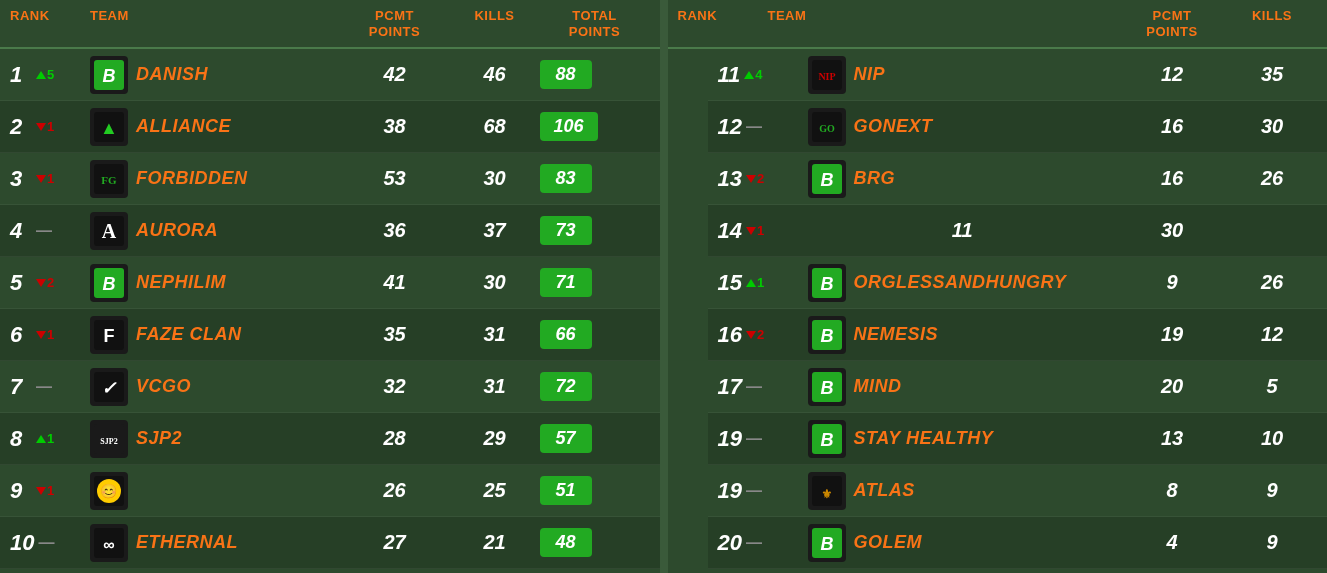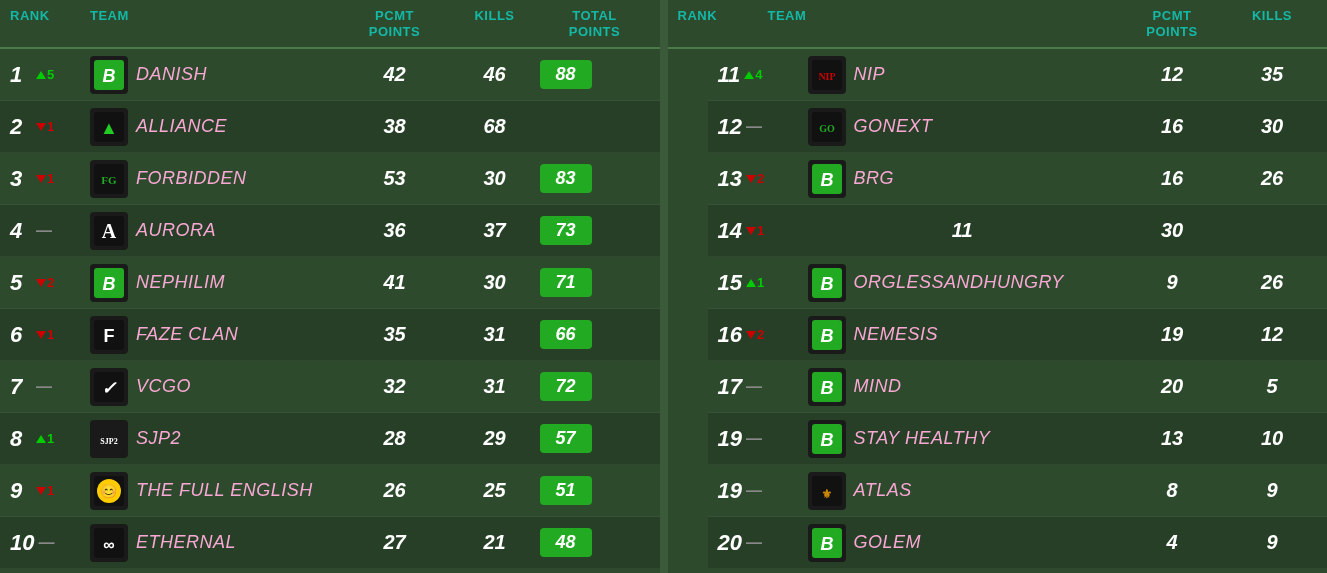--- a/index.html
+++ b/index.html
@@ -36,21 +36,21 @@
       padding: 8px 10px;
       background: #2d4a2d;
       border-bottom: 2px solid #4a7a4a;
     }
 
     .header-row.right-table {
       grid-template-columns: 90px 1fr 110px 90px;
     }
 
     .header-cell {
-      color: #14b8a6;
+      color: #f97316;
       font-size: 13px;
       font-weight: 900;
       text-transform: uppercase;
       letter-spacing: 0.5px;
       line-height: 1.2;
     }
 
     .header-cell.center {
       text-align: center;
     }
@@ -131,23 +131,23 @@
       align-items: center;
       justify-content: center;
       font-size: 14px;
       font-weight: 900;
       color: white;
       flex-shrink: 0;
       overflow: hidden;
     }
 
     .team-name {
-      color: #f9a8d4;
+      color: #f97316;
       font-size: 18px;
-      font-weight: 400;
+      font-weight: 700;
       font-style: italic;
       text-transform: uppercase;
       letter-spacing: 0.5px;
     }
 
     .stat-cell {
       color: #ffffff;
       font-size: 20px;
       font-weight: 900;
       font-style: italic;
@@ -220,20 +220,23 @@
       <div class="team-logo">
               <svg viewBox="0 0 30 30" class="logo-svg">
                 <rect width="30" height="30" fill="#111" rx="3"></rect>
                 <text x="15" y="22" text-anchor="middle" fill="#22cc22" font-size="18" font-weight="900" font-family="Arial Black">▲</text>
               </svg>
             </div>
       <span class="team-name">ALLIANCE</span>
     </div>
     <div class="stat-cell">38</div>
     <div class="stat-cell">68</div>
+    <div class="total-cell">
+      <span class="total-badge">106</span>
+    </div>
   </div>
         <div class="data-row">
     <div class="rank-cell">
       <span class="rank-num">3</span>
       <span class="rank-change down"><span class="arrow-down"></span>1</span>
     </div>
     <div class="team-cell">
       <div class="team-logo">
               <svg viewBox="0 0 30 30" class="logo-svg">
                 <rect width="30" height="30" fill="#111" rx="3"></rect>
@@ -354,21 +357,20 @@
       <span class="rank-change down"><span class="arrow-down"></span>1</span>
     </div>
     <div class="team-cell">
       <div class="team-logo">
               <svg viewBox="0 0 30 30" class="logo-svg">
                 <rect width="30" height="30" fill="#111" rx="3"></rect>
                 <circle cx="15" cy="15" r="12" fill="#ffcc00"></circle>
                 <text x="15" y="20" text-anchor="middle" font-size="14">😊</text>
               </svg>
             </div>
-      <span class="team-name">THE FULL ENGLISH</span>
     </div>
     <div class="stat-cell">26</div>
     <div class="stat-cell">25</div>
     <div class="total-cell">
       <span class="total-badge">51</span>
     </div>
   </div>
         <div class="data-row">
     <div class="rank-cell">
       <span class="rank-num">10</span>

